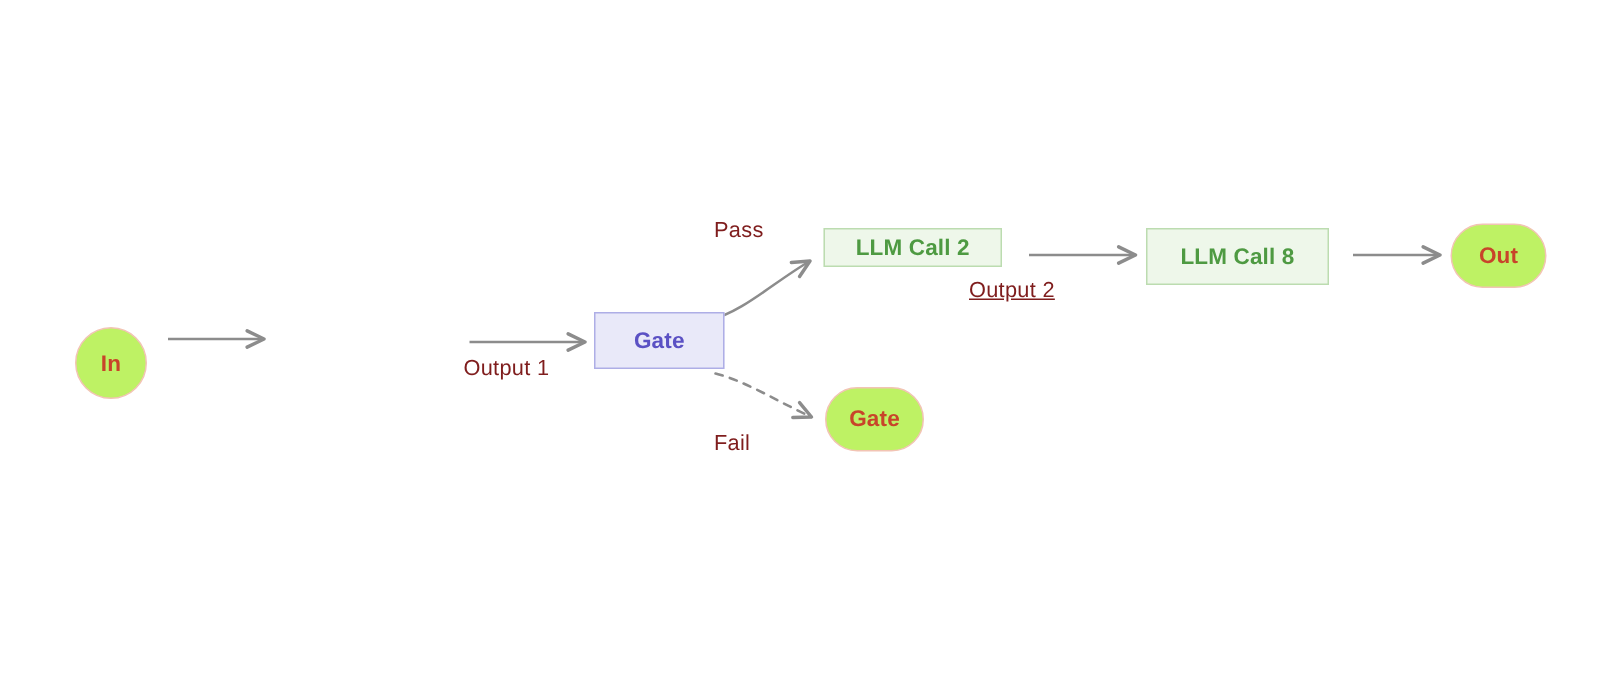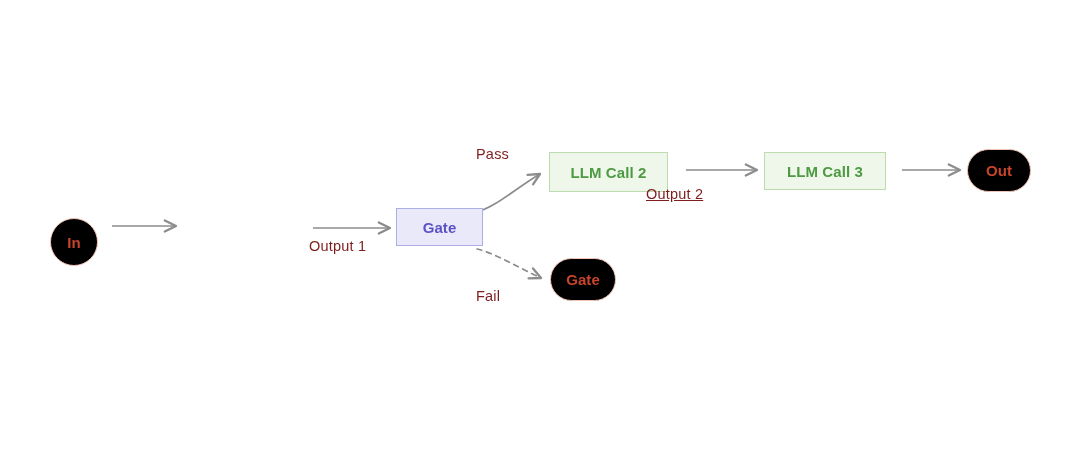--- a/index.html
+++ b/index.html
@@ -45,21 +45,21 @@
     color: #4e9a42;
     font-size: 15px;
   }
   .node-purple {
     background: #e9e9f9;
     border: 1px solid #aeaee6;
     color: #5b51c4;
     font-size: 15px;
   }
   .node-red {
-    background: #000000;
+    background: #bef264;
     border: 1px solid #f2c4b4;
     color: #c8442a;
     font-size: 15px;
   }
   .pill {
     border-radius: 999px;
   }
   .circle {
     border-radius: 50%;
   }
@@ -99,26 +99,26 @@
 
   <div class="node circle node-red" style="left:50px; top:218px; width:48px; height:48px;">
     <span>In</span>
   </div>
 
 
   <div class="node node-purple" style="left:396px; top:208px; width:87px; height:38px;">
     <span>Gate</span>
   </div>
 
-  <div class="node node-green" style="left:549px; top:152px; width:119px; height:40px;">
+  <div class="node node-green" style="left:549px; top:152px; width:119px; height:26px;">
     <span>LLM Call 2</span>
   </div>
 
   <div class="node node-green" style="left:764px; top:152px; width:122px; height:38px;">
-    <span>LLM Call 3</span>
+    <span>LLM Call 8</span>
   </div>
 
   <div class="node pill node-red" style="left:550px; top:258px; width:66px; height:43px;">
     <span>Gate</span>
   </div>
 
   <div class="node pill node-red" style="left:967px; top:149px; width:64px; height:43px;">
     <span>Out</span>
   </div>
 

